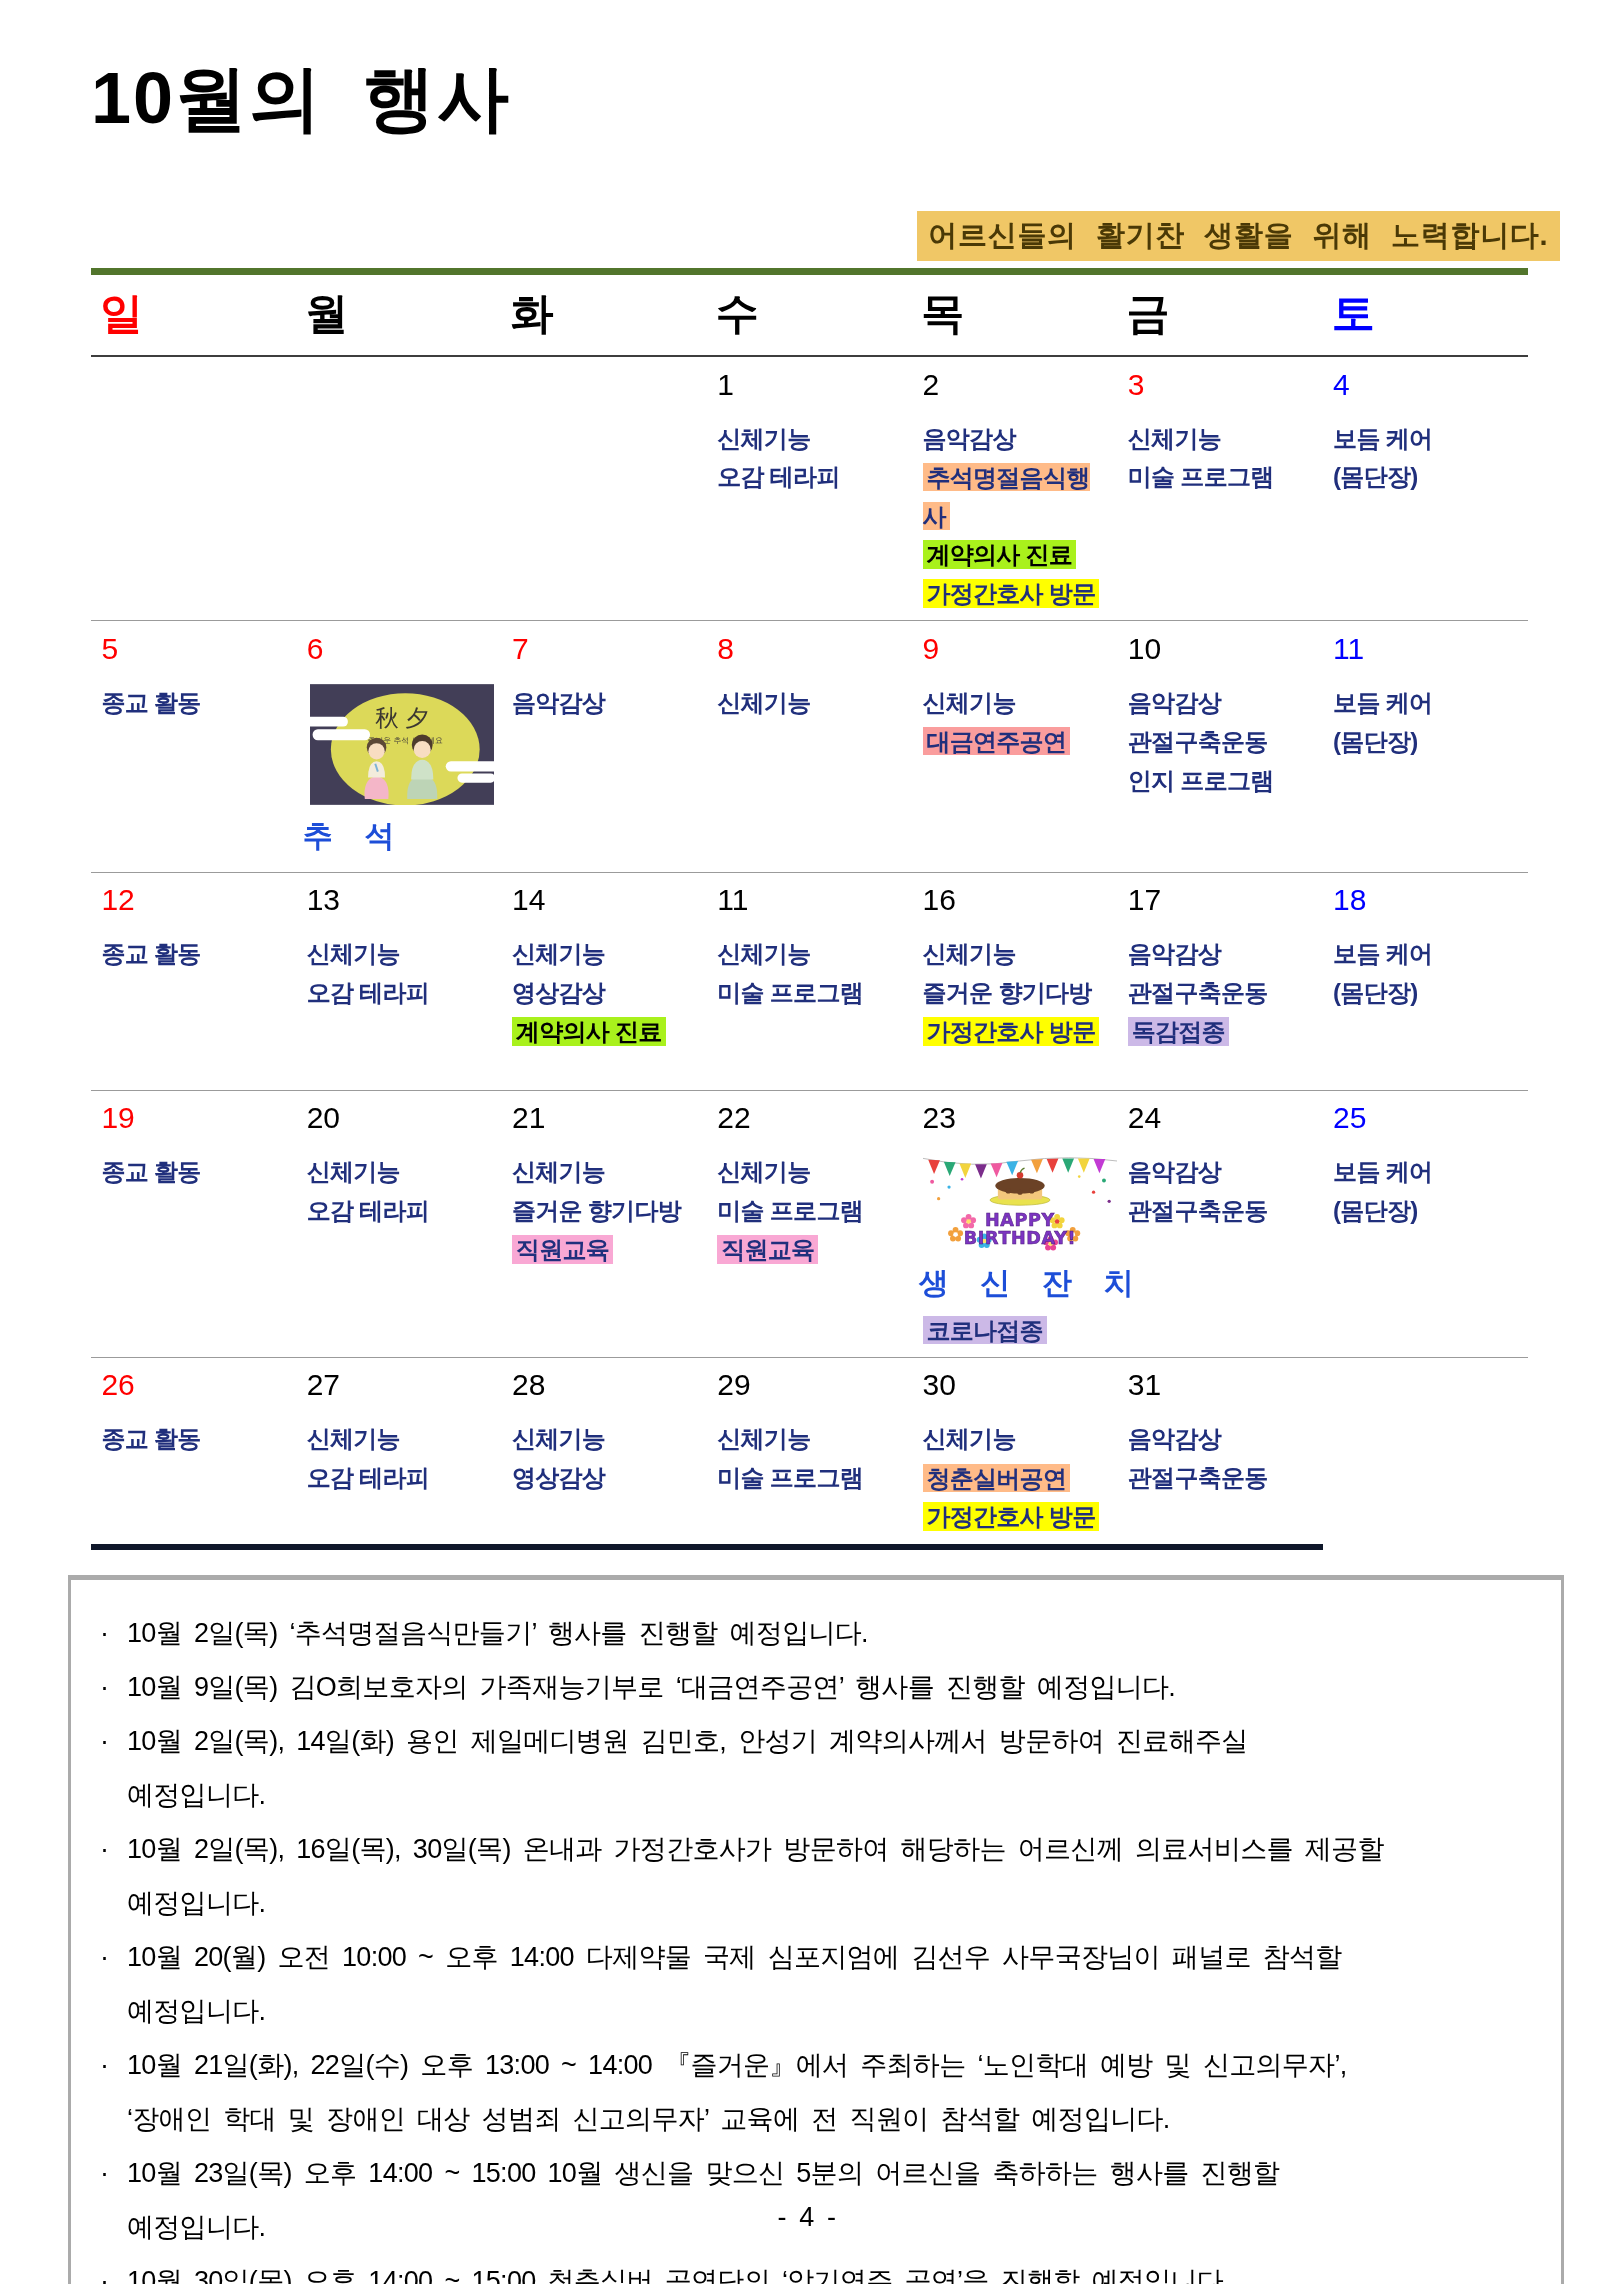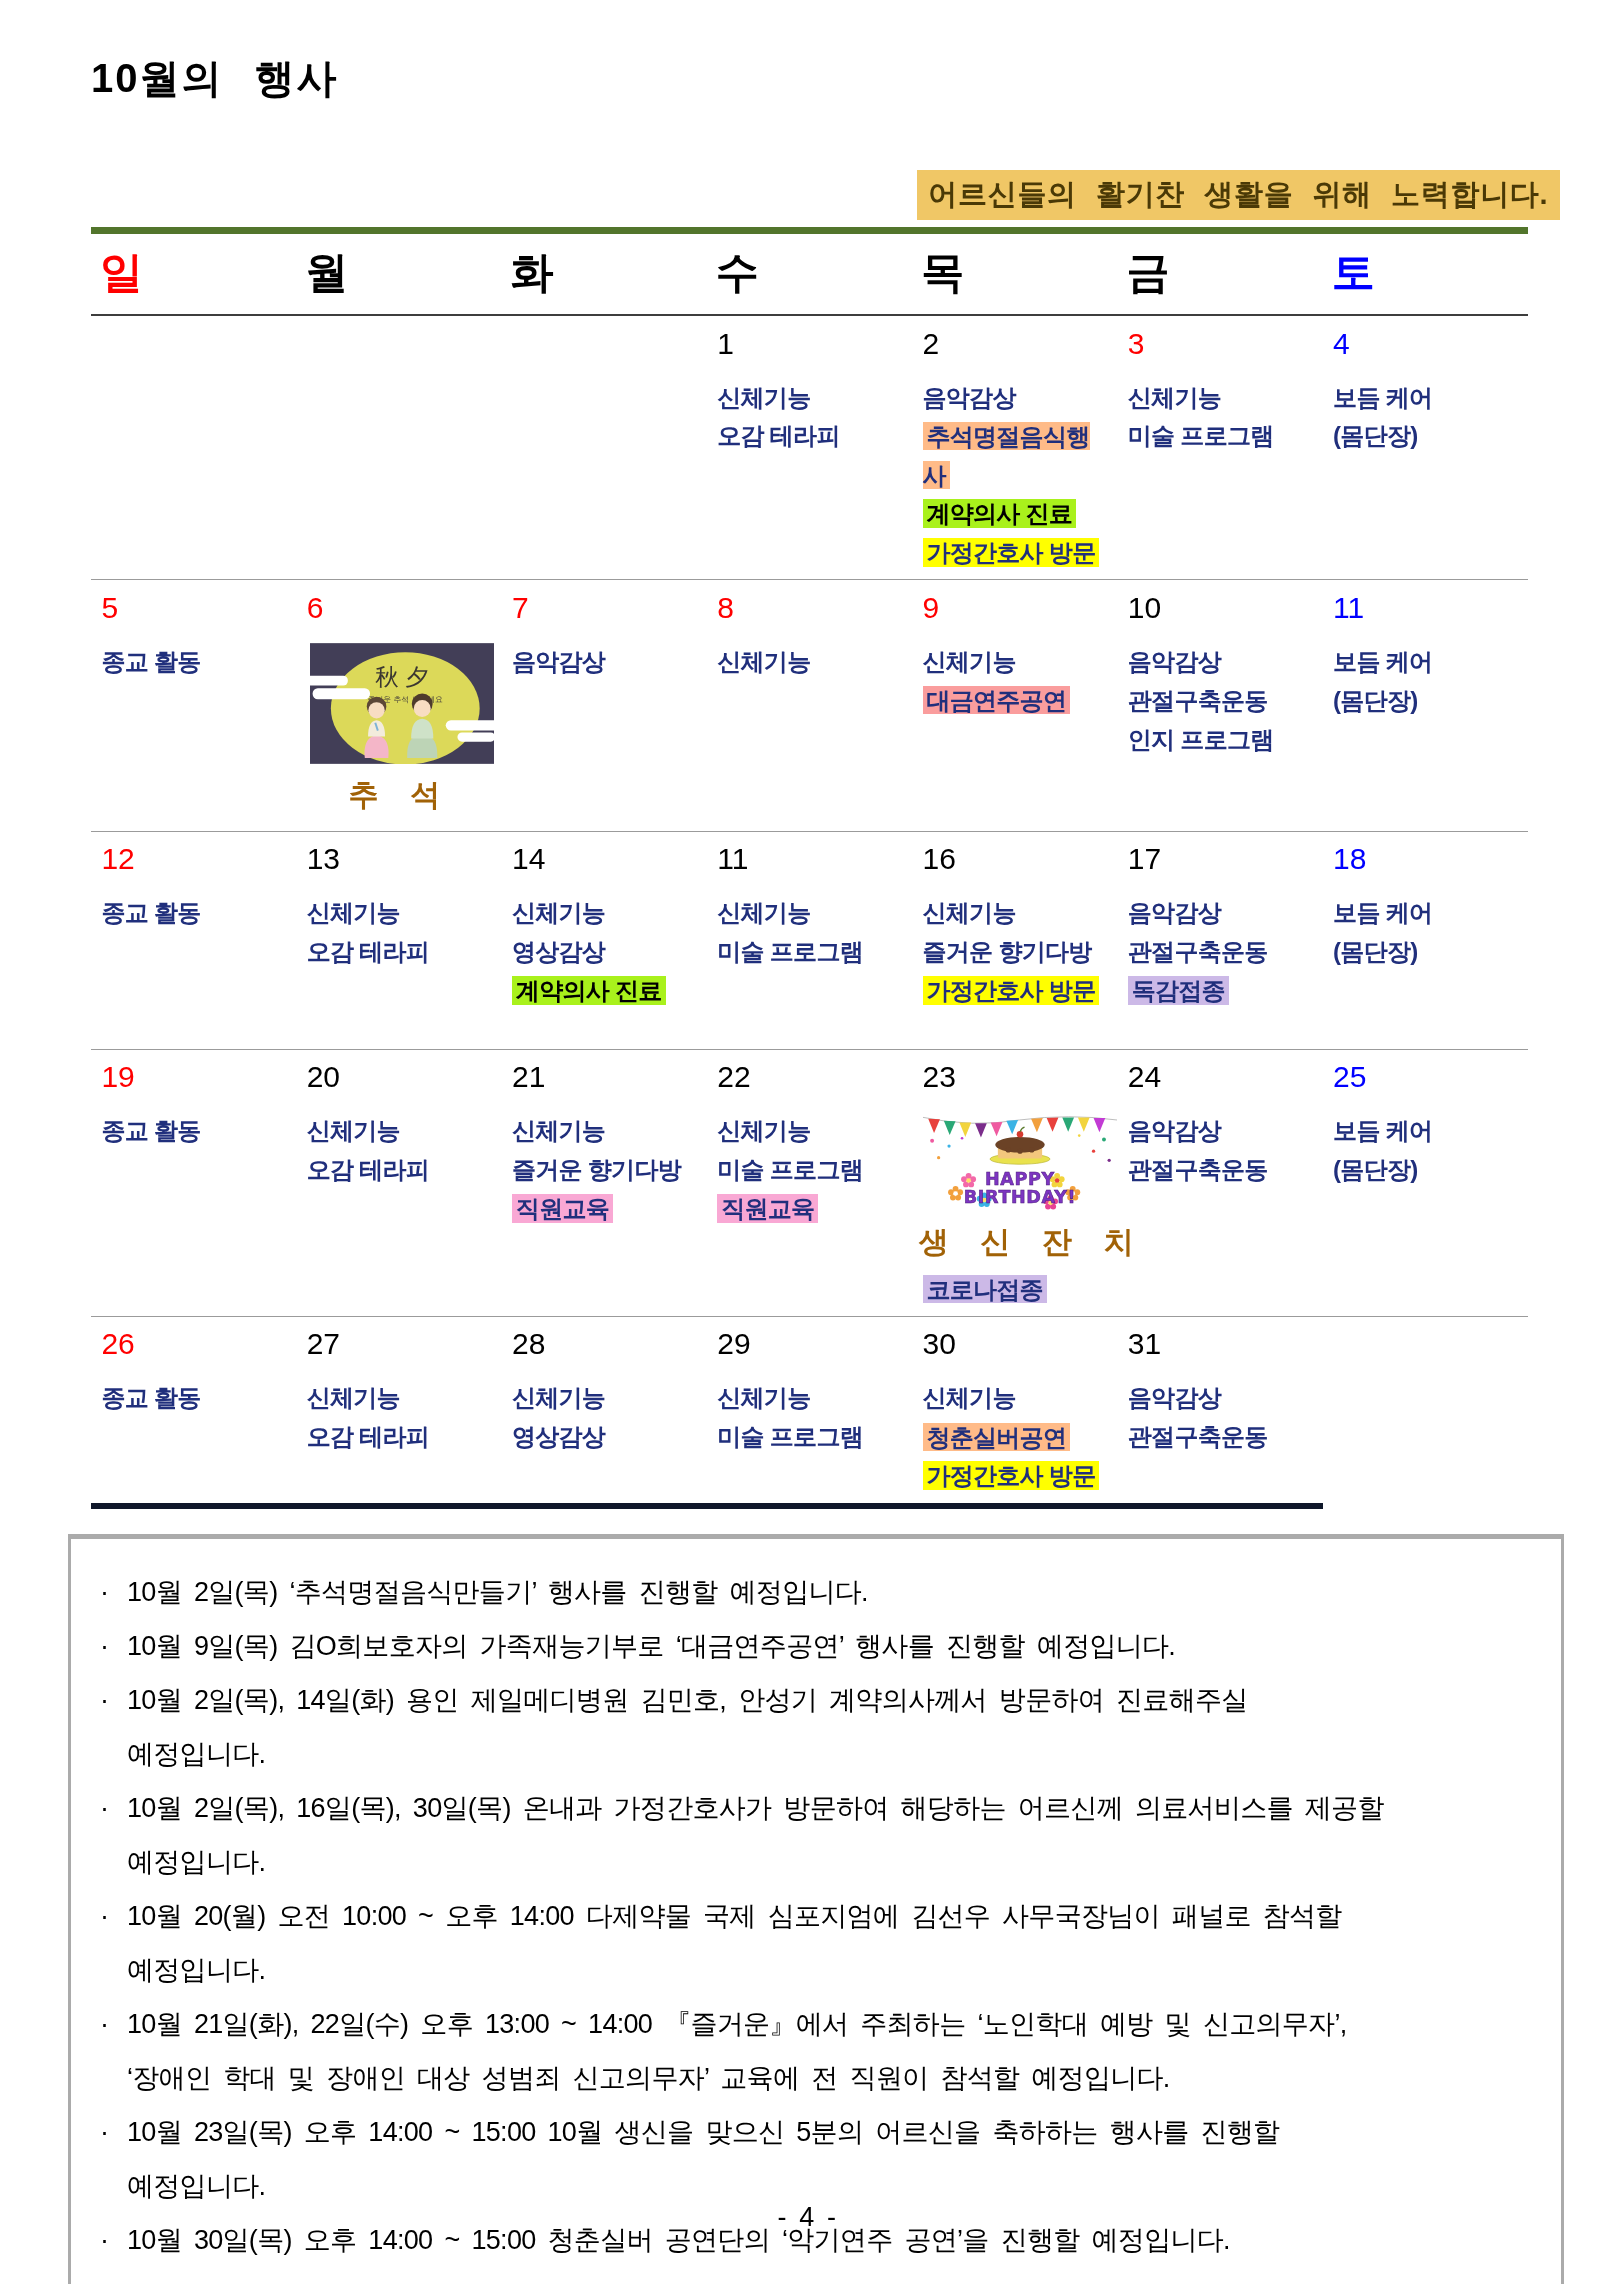--- a/index.html
+++ b/index.html
@@ -1,40 +1,40 @@
 <!DOCTYPE html>
 <html style="font-size:10.4px"><head>
 <meta charset="utf-8">
 <style>
   html,body{margin:0;padding:0;background:#fff;}
   .page{position:relative;width:1616px;height:2284px;background:#fff;overflow:hidden;
         font-family:"Liberation Sans",sans-serif;color:#000;}
   .content{position:absolute;left:68px;top:0;width:1496px;}
 
-  .title{margin:51px 0 0 23px;font-size:40px;font-weight:bold;letter-spacing:2px;word-spacing:18px;color:#000;}
+  .title{margin:51px 0 0 23px;font-size:72px;font-weight:bold;letter-spacing:2px;word-spacing:18px;color:#000;}
   .subtitle-row{margin-top:64px;display:flex;justify-content:flex-end;padding-right:4px;}
   .subtitle{display:inline-block;background:#f0c766;color:#4a3906;font-size:29px;font-weight:bold;
             padding:5.2px 11.7px;word-spacing:10.4px;letter-spacing:0.7px;}
   .rule{margin:6.5px 0 0 23px;width:1437px;height:7.2px;background:#52752c;}
 
   table.cal{margin-left:23px;width:1437px;border-collapse:collapse;table-layout:fixed;}
   th.dow{font-size:43px;font-weight:bold;text-align:left;padding:10.4px 0 11.7px 9px;
          border-bottom:2.6px solid #3d3d3d;}
   td.cell{vertical-align:top;padding:10.4px 3.9px 6.5px 10.4px;border-bottom:1.3px solid #9b9b9b;}
   tr.w1{height:196px;} tr.w2{height:228px;} tr.w3{height:218px;} tr.w4{height:215px;} tr.w5{height:186px;}
   tr.w5 td.cell{border-bottom:6px solid #0f172a;}
   .c-red{color:#ff0000;} .c-blue{color:#0000ff;} .c-black{color:#000000;}
   .date{font-size:30px;font-weight:500;margin-bottom:18px;}
   .ev{font-size:24px;font-weight:bold;color:#202f7c;line-height:1.62;letter-spacing:-0.7px;}
   .hl{padding:0.7px 3.9px;}
   .hl-yellow{background:#ffff00;} .hl-green{background:#a9f11c;}
   .hl-salmon{background:#ffbb88;} .hl-pink{background:#fa9d9d;}
   .hl-lavender{background:#ccb9e7;} .hl-cyan{background:#f9a8d4;}
   .ev-dark{color:#000;}
-  .caption{color:#a16207;font-weight:bold;font-size:30px;text-align:center;
+  .caption{color:#1d4ed8;font-weight:bold;font-size:30px;
            letter-spacing:11.7px;margin:11.7px 0 7.8px -3.9px;white-space:pre;}
   .cell-img{display:block;margin:0 auto;}
 
   .notes{margin-top:25px;background:#fff;border:3.3px solid #ababab;border-top-width:5.9px;
          border-bottom-width:8.5px;padding:26px 23.5px 22px 29px;}
   .note-line{display:flex;font-size:27px;line-height:2.0;color:#000;word-spacing:5.2px;letter-spacing:-0.7px;}
   .note-bullet{width:27px;flex:0 0 27px;text-align:left;}
   .page-num{position:absolute;left:0;right:0;top:2202px;text-align:center;font-size:27px;color:#000;letter-spacing:2.6px;}
 </style>
 </head>

